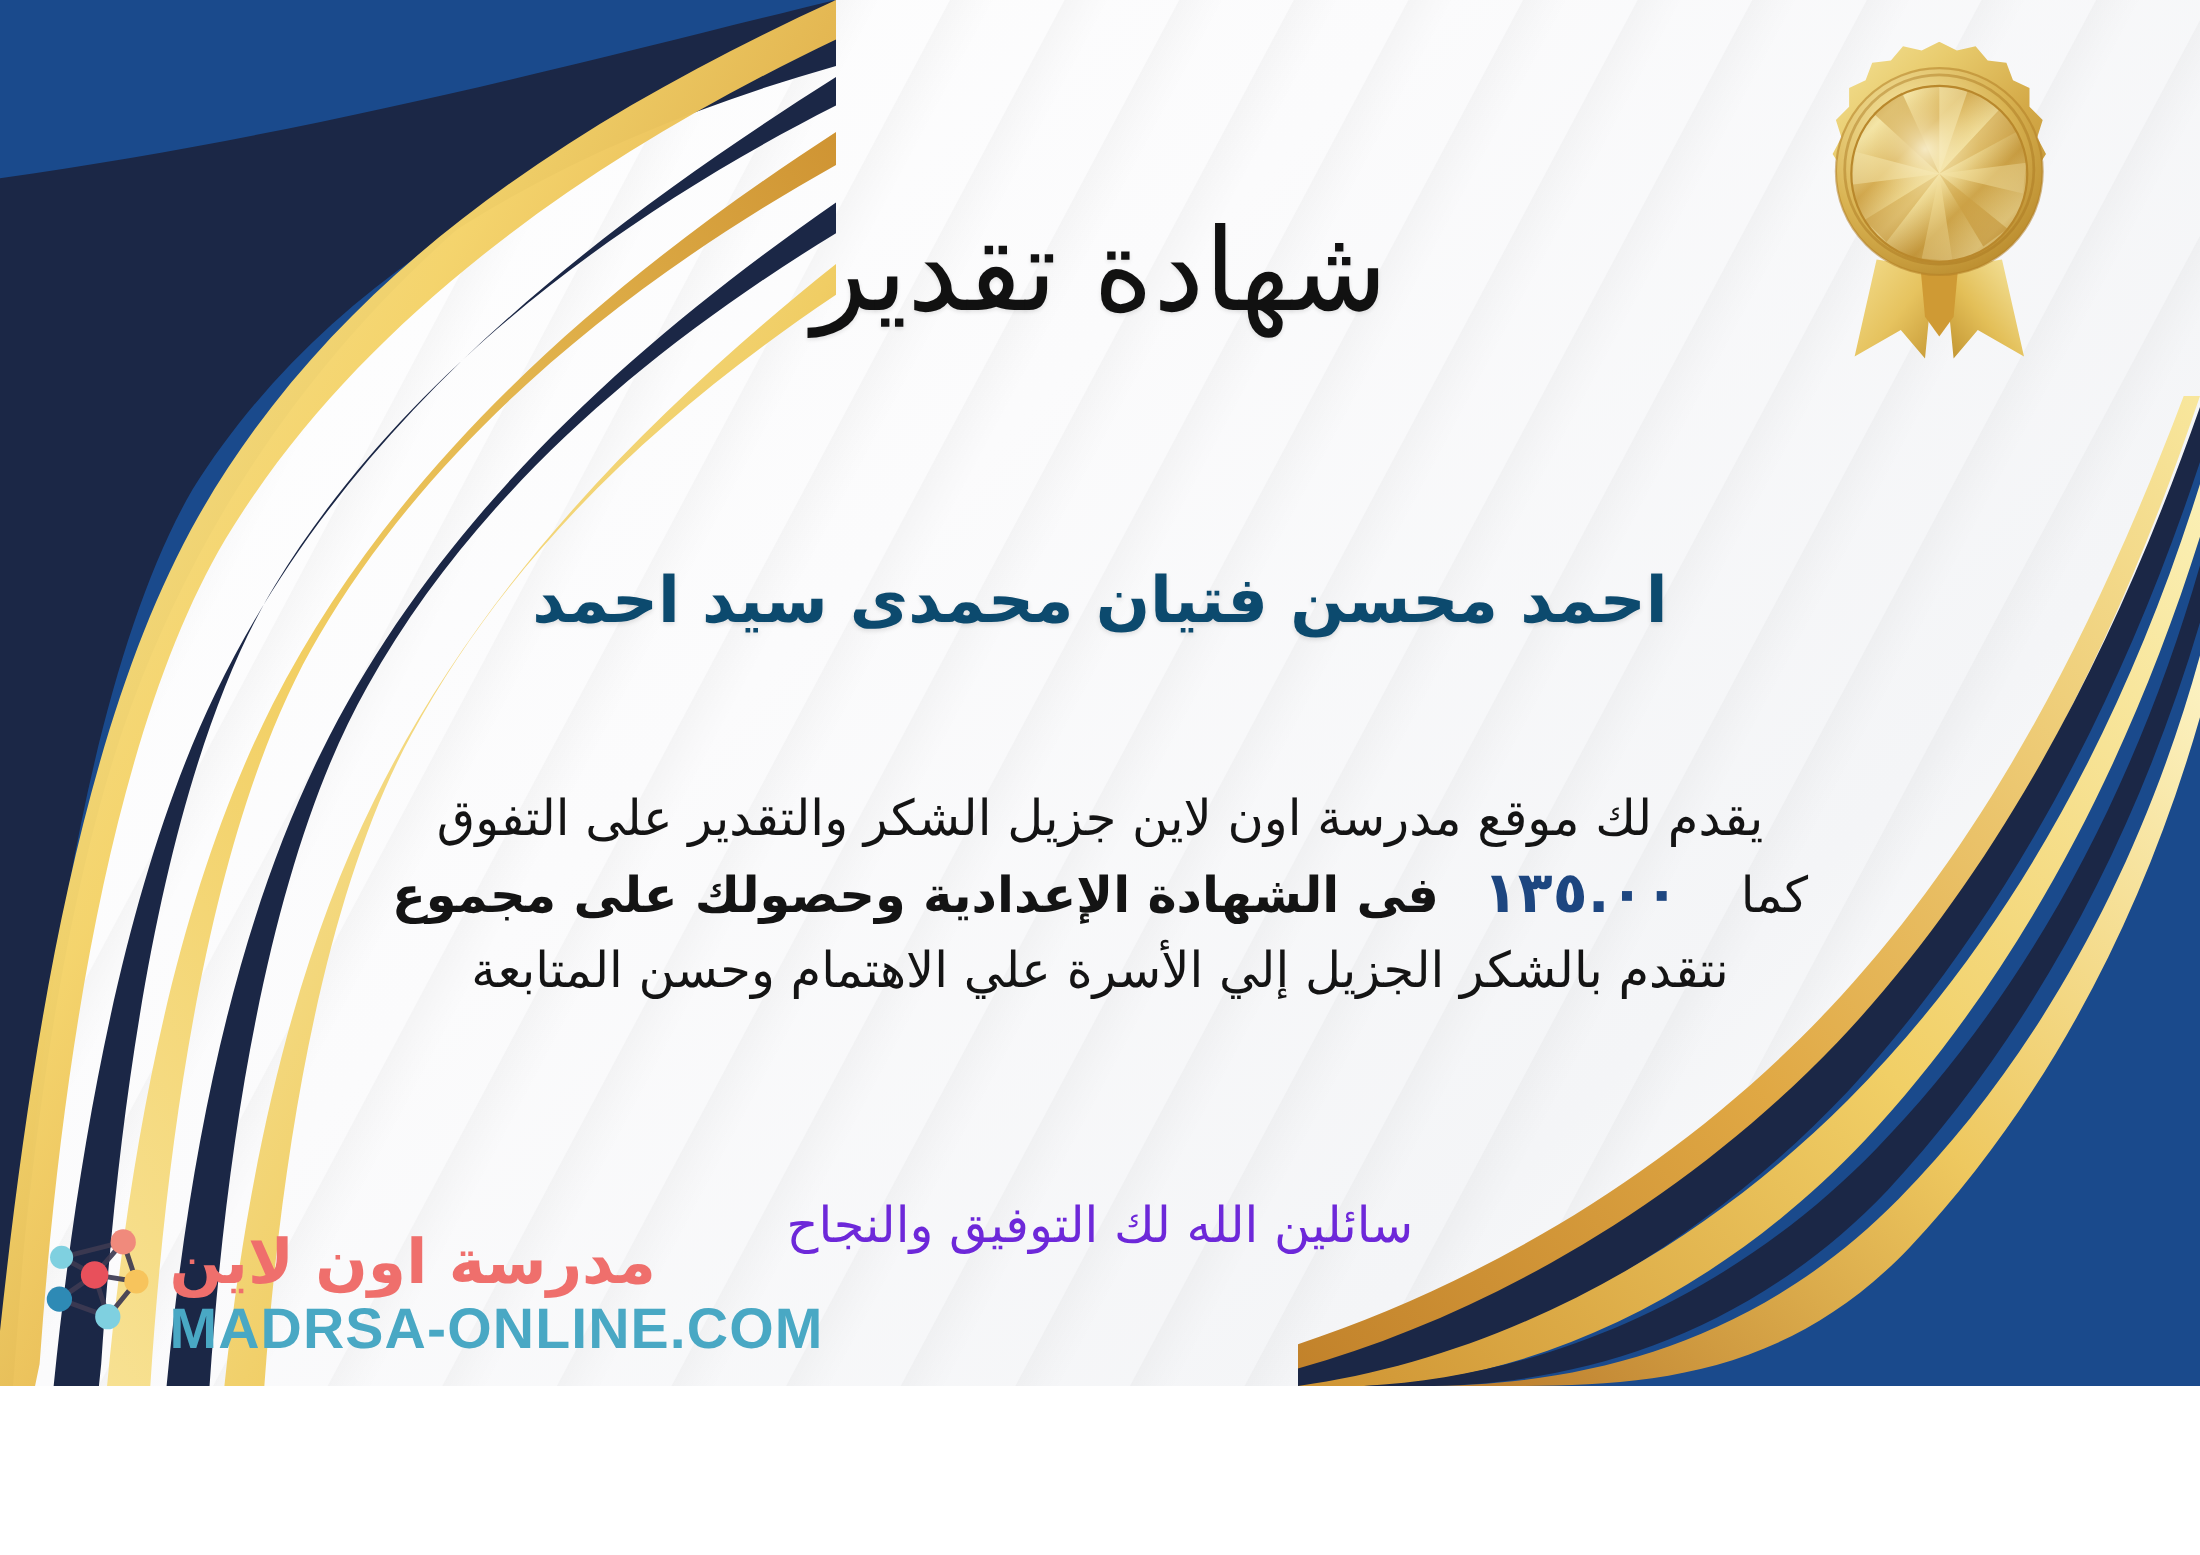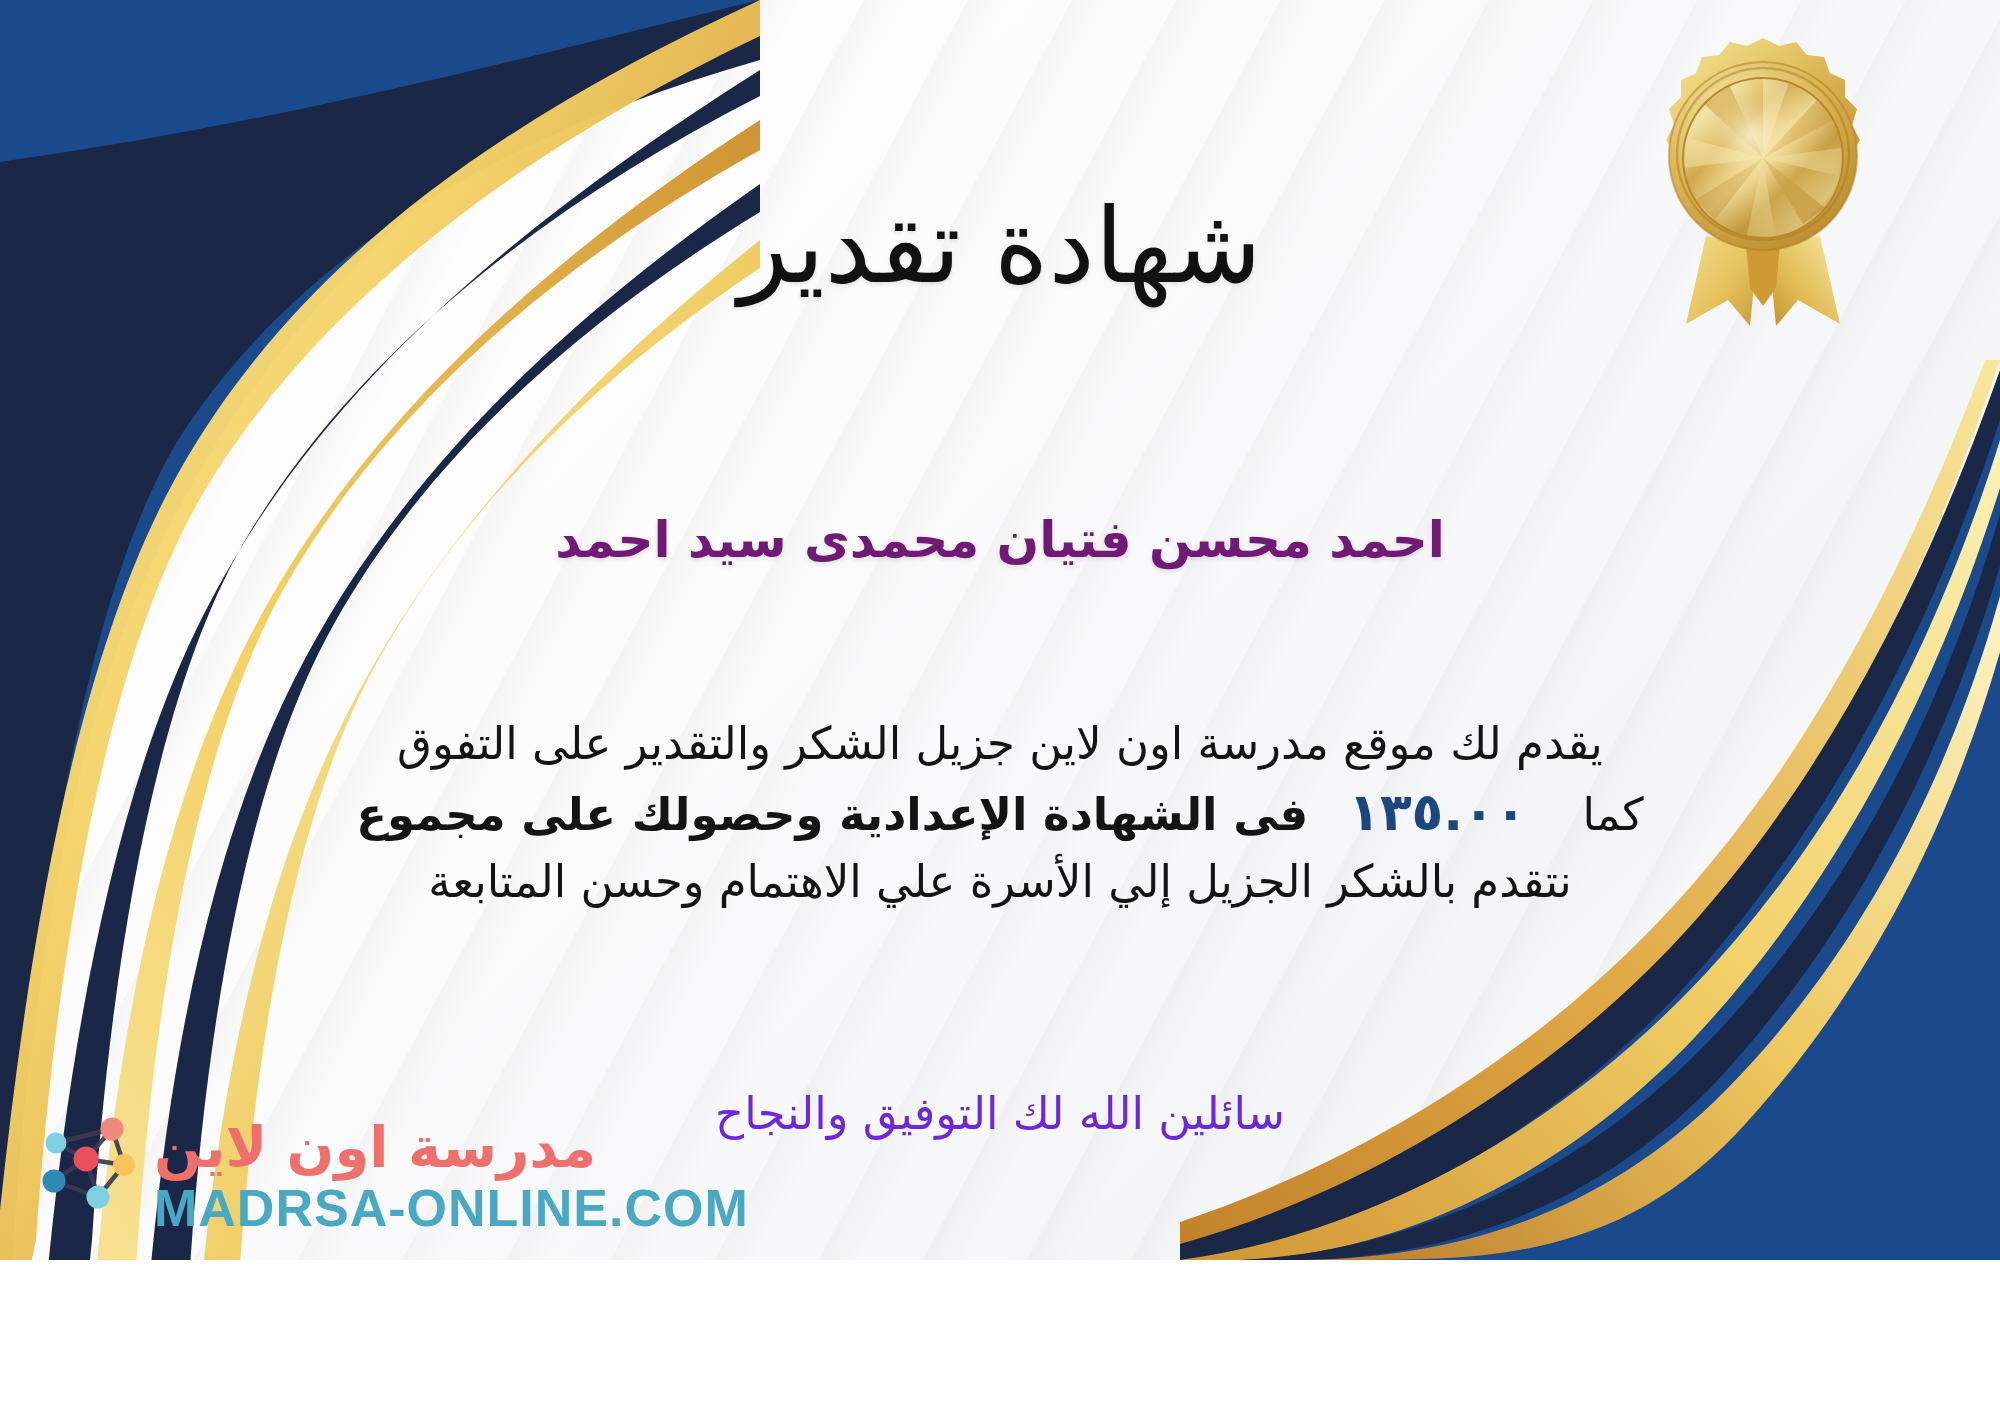--- a/index.html
+++ b/index.html
@@ -81,24 +81,24 @@
     font-weight: 400;
     color: #111111;
     letter-spacing: 0px;
     text-shadow: 0 2px 4px rgba(0,0,0,0.10);
   }
 
   .recipient-name {
     position: absolute;
     top: 512px;
     left: 0; right: 0;
-    font-size: 50px;
+    font-size: 58px;
     line-height: 1.15;
     font-weight: bold;
-    color: #701a75;
+    color: #0c4a6e;
     text-shadow: 0 2px 5px rgba(0,0,0,0.12);
   }
 
   .body-block {
     position: absolute;
     top: 712px;
     left: 150px;
     right: 150px;
     font-size: 45px;
     line-height: 1.42;

